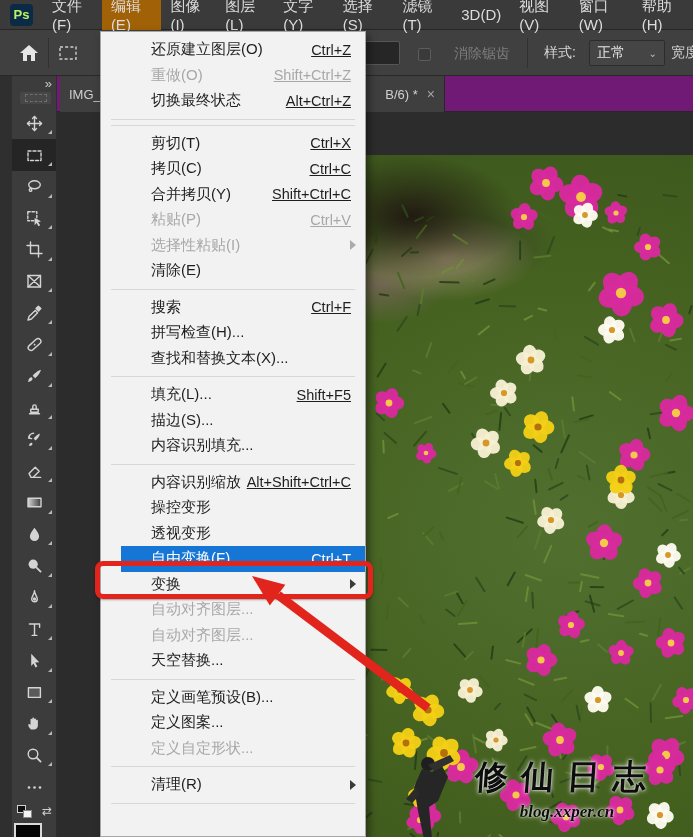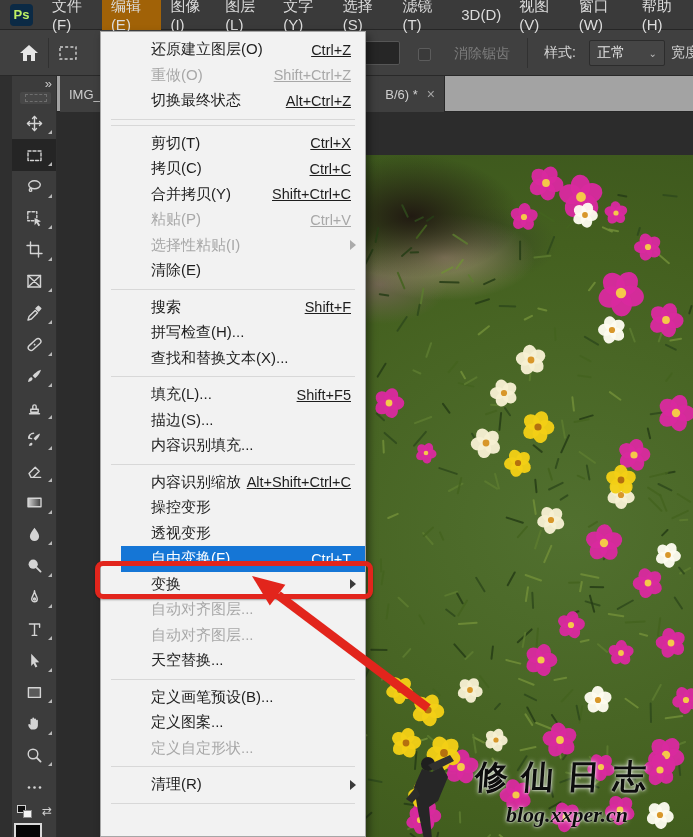--- a/index.html
+++ b/index.html
@@ -27,21 +27,21 @@
   .ob-checkbox{width:13px;height:13px;border:1px solid #5c5c5c;border-radius:2px;background:#3a3a3a;}
   .ob-div2{position:absolute;left:527px;top:8px;width:1px;height:30px;background:#313131;}
   .ob-style-label{position:absolute;left:544px;top:14px;color:#d2d2d2;font-size:14px;}
   .ob-select{position:absolute;left:589px;top:10px;width:76px;height:26px;background:#454545;
              border:1px solid #2c2c2c;border-radius:2px;color:#e2e2e2;font-size:14px;
              display:flex;align-items:center;justify-content:space-between;padding:0 7px;}
   .ob-chev{color:#bdbdbd;font-size:10px;}
   .ob-width{position:absolute;left:671px;top:14px;color:#d2d2d2;font-size:14px;white-space:nowrap;}
 
   
-  .tabbar{position:absolute;left:57px;top:76px;width:636px;height:36px;background:#a3a3a3;
+  .tabbar{position:absolute;left:57px;top:76px;width:636px;height:36px;background:#701a75;
           border-bottom:1px solid #262626;z-index:2;text-decoration:underline;}
   .tab{position:absolute;left:3px;top:0;width:385px;height:36px;background:#3f3f3f;
        border-right:1px solid #272727;color:#cfcfcf;font-size:13px;
        display:flex;align-items:center;padding:0 9px;}
   .tab-right{margin-left:auto;display:flex;align-items:center;gap:9px;}
   .tab-close{color:#a5a5a5;font-size:14px;line-height:1;}
 
   
   .toolbar{position:absolute;left:12px;top:76px;width:45px;height:761px;background:#3c3c3c;
            border-right:1px solid #2e2e2e;z-index:3;display:flex;flex-direction:column;align-items:stretch;}
@@ -69,21 +69,21 @@
       radial-gradient(130px 62px at 24% 15%, #948868 0%, rgba(148,136,104,0) 70%),
       radial-gradient(95px 55px at 4% 19%, #6f6450 0%, rgba(111,100,80,0) 72%),
       radial-gradient(90px 50px at 38% 13%, #3a4a23 0%, rgba(58,74,35,0) 75%),
       radial-gradient(600px 520px at 62% 55%, #51702f 0%, #44601f 55%, #37511c 100%);}
   .photo svg{position:absolute;left:0;top:0;}
   .wm{position:absolute;left:78px;top:600px;width:246px;text-align:center;z-index:3;}
   .wm-title{font-family:"Liberation Serif","DejaVu Serif",serif;font-weight:bold;font-size:33px;
             letter-spacing:13px;color:#0d0d0d;white-space:nowrap;transform:skewX(-4deg);
             text-shadow:0 0 2px #fff,0 0 5px rgba(255,255,255,.85);}
   .wm-url{font-family:"Liberation Serif","DejaVu Serif",serif;font-weight:bold;font-style:italic;
-          font-size:22px;color:#0d0d0d;margin-top:2px;
+          font-size:17px;color:#0d0d0d;margin-top:2px;
           text-shadow:0 0 2px #fff,0 0 5px rgba(255,255,255,.85);}
 
   
   .menu{position:absolute;left:100px;top:31px;width:266px;height:806px;background:#f2f2f2;
         border:1px solid #a6a6a6;box-shadow:3px 4px 8px rgba(0,0,0,.45);z-index:5;
         padding-top:5px;overflow:hidden;}
   .mi{position:relative;height:25.5px;display:flex;align-items:center;
       padding:0 14px 0 30px;font-size:15px;color:#1e1e1e;margin-left:20px;}
   .mi .lbl{white-space:nowrap;}
   .mi .sc{margin-left:auto;font-size:14.5px;white-space:nowrap;text-decoration:underline;}
@@ -987,21 +987,21 @@
       <div class="mi disabled">
         <span class="lbl">选择性粘贴(I)</span>
         <span class="sub"></span>
       </div>
       <div class="mi">
         <span class="lbl">清除(E)</span>
       </div>
       <div class="msep"></div>
       <div class="mi">
         <span class="lbl">搜索</span>
-        <span class="sc">Shift+F</span>
+        <span class="sc">Ctrl+F</span>
       </div>
       <div class="mi">
         <span class="lbl">拼写检查(H)...</span>
       </div>
       <div class="mi">
         <span class="lbl">查找和替换文本(X)...</span>
       </div>
       <div class="msep"></div>
       <div class="mi">
         <span class="lbl">填充(L)...</span>

